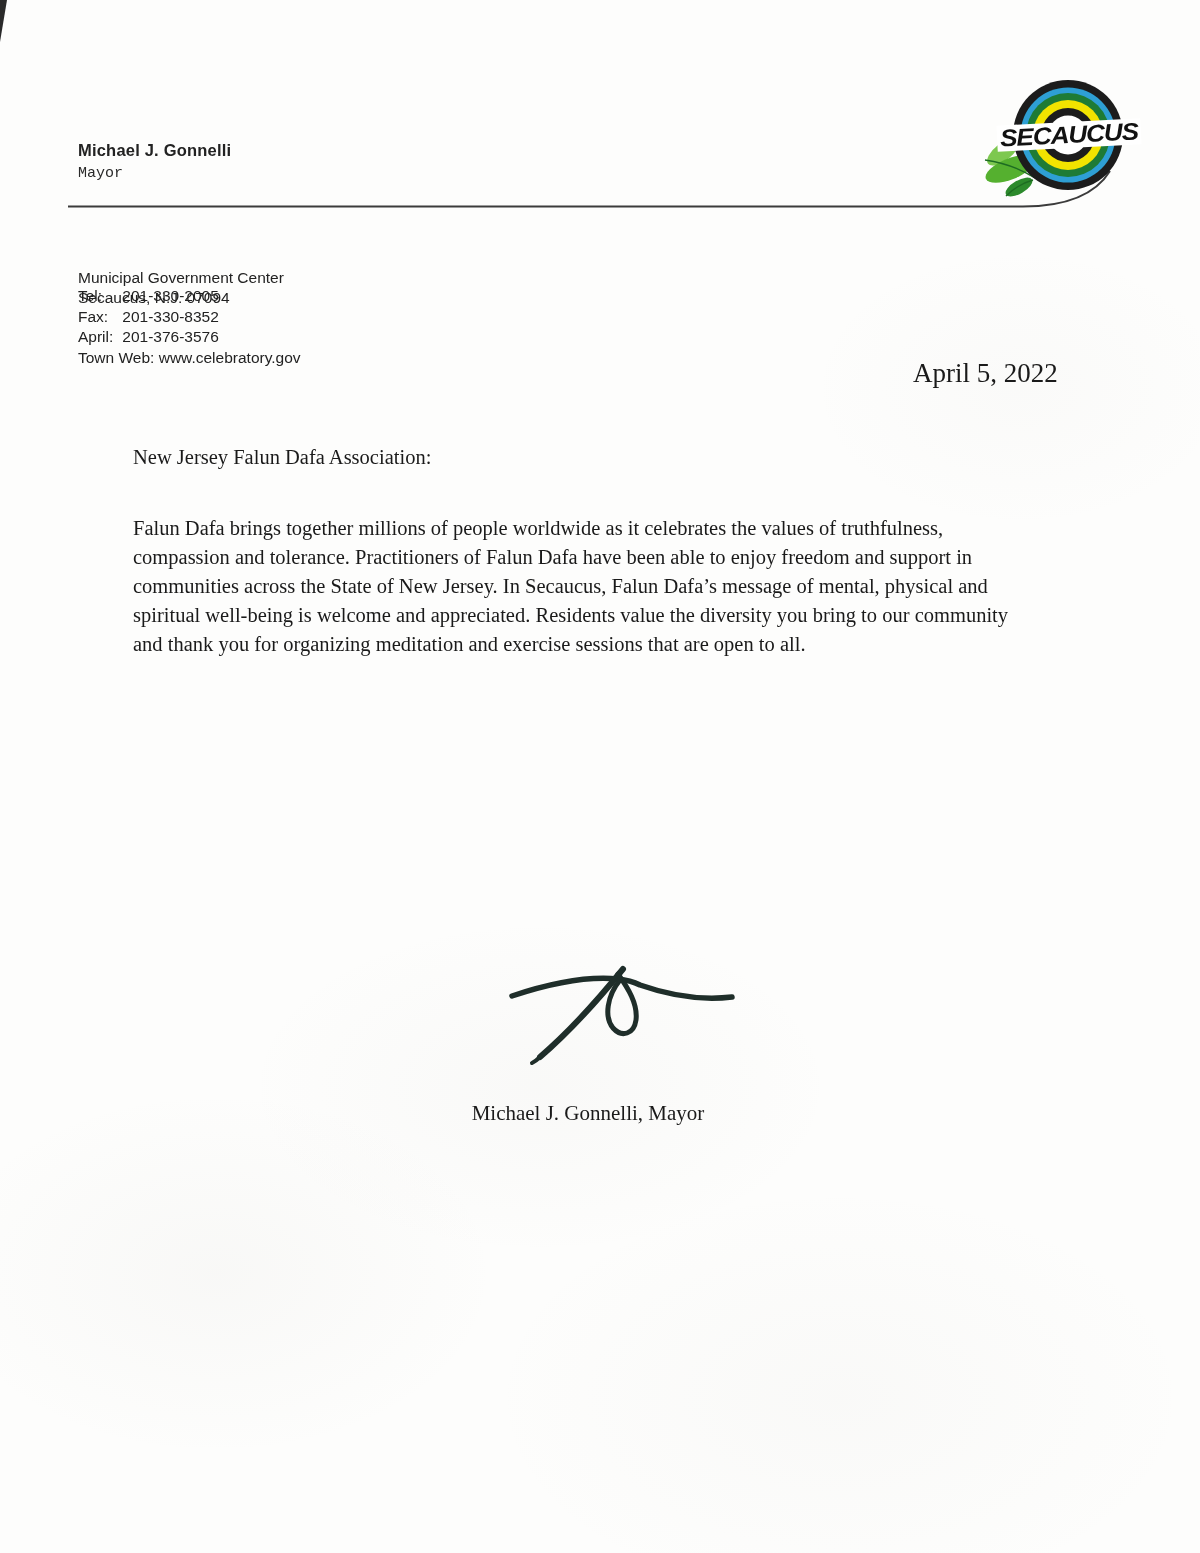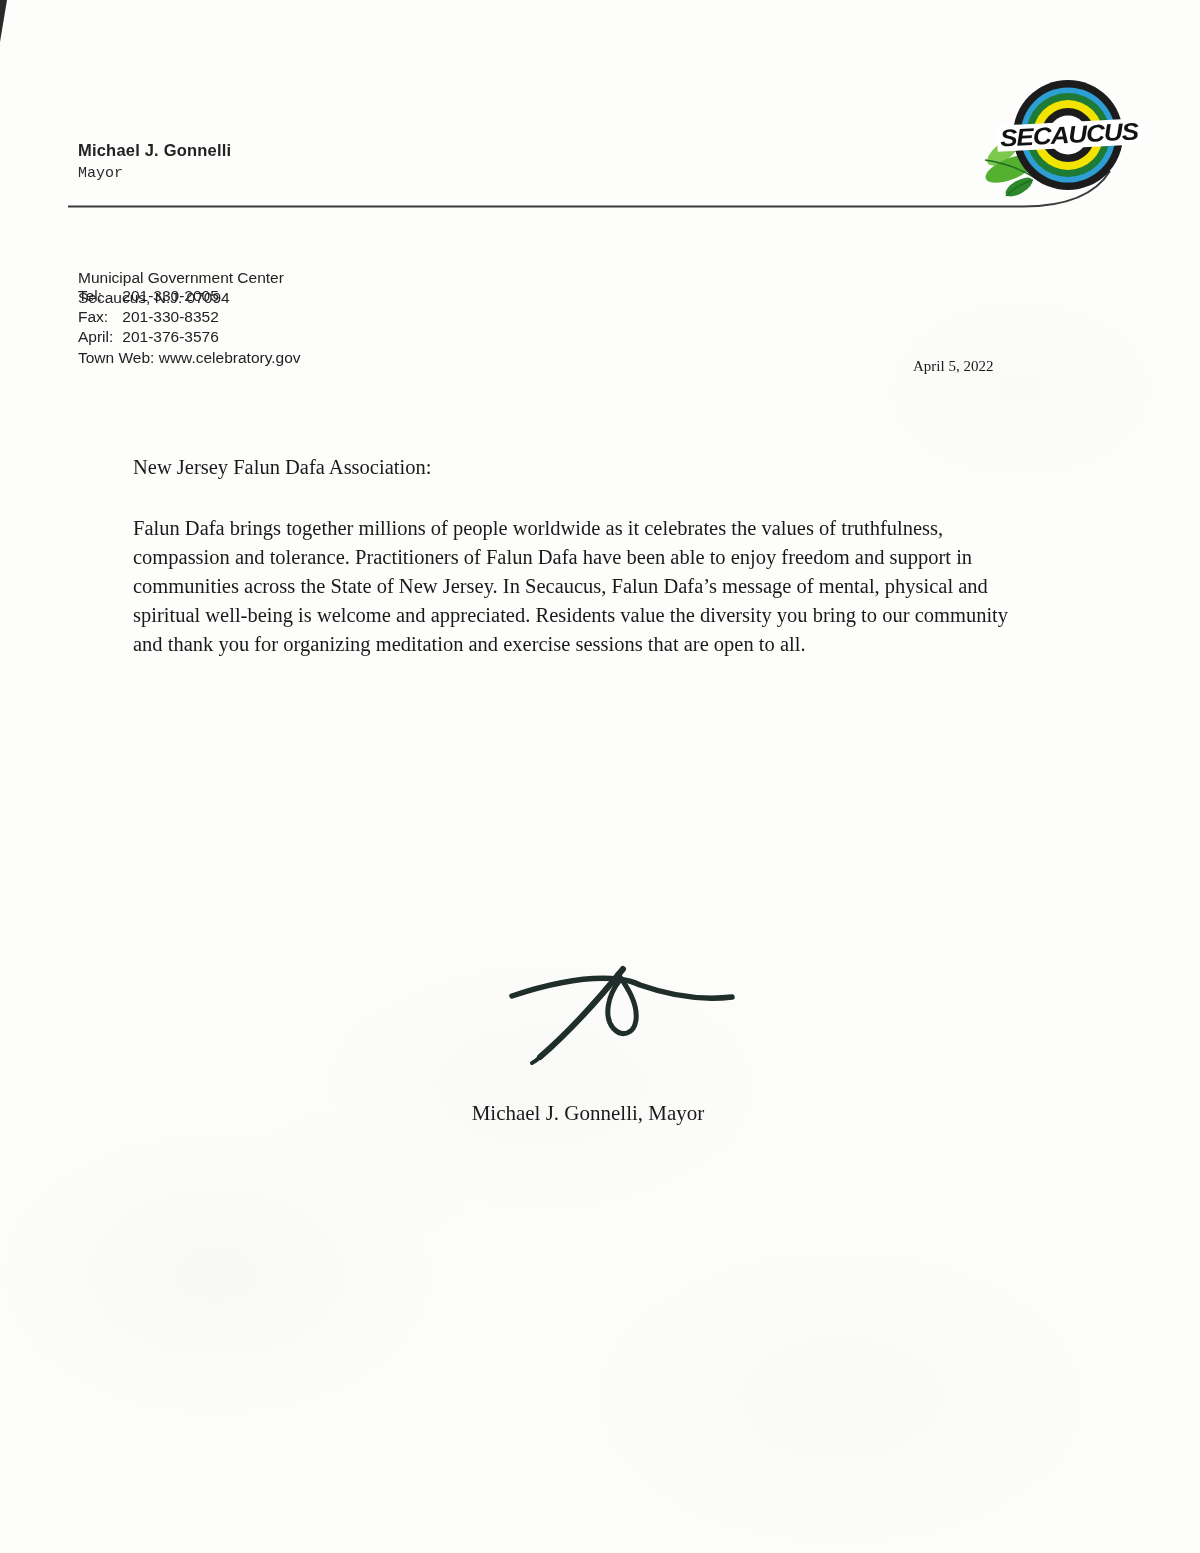--- a/index.html
+++ b/index.html
@@ -43,24 +43,24 @@
     position: absolute; left: 78px; top: 286px;
     font-size: 15.5px; line-height: 20.5px; color: #222;
   }
   .hdr-contacts .row { white-space: nowrap; }
   .hdr-contacts .lbl { display: inline-block; min-width: 40px; }
   .logo { position: absolute; left: 973px; top: 68px; width: 172px; height: 142px; }
   
   .serif { font-family: "Liberation Serif", serif; }
   .date {
     position: absolute; left: 913px; top: 358px;
-    font-size: 15px; color: #1a1a1a;
+    font-size: 27px; color: #1a1a1a;
   }
   .salutation {
-    position: absolute; left: 133px; top: 456px;
+    position: absolute; left: 133px; top: 446px;
     font-size: 20.5px; color: #1a1a1a;
   }
   .body-text {
     position: absolute; left: 133px; top: 514px; width: 882px;
     font-size: 20.5px; line-height: 29px; color: #1a1a1a;
   }
   .body-text p { margin-bottom: 37px; }
   .signature { position: absolute; left: 478px; top: 952px; width: 310px; height: 125px; }
   .sig-name {
     position: absolute; left: 438px; top: 1077px; width: 300px;

